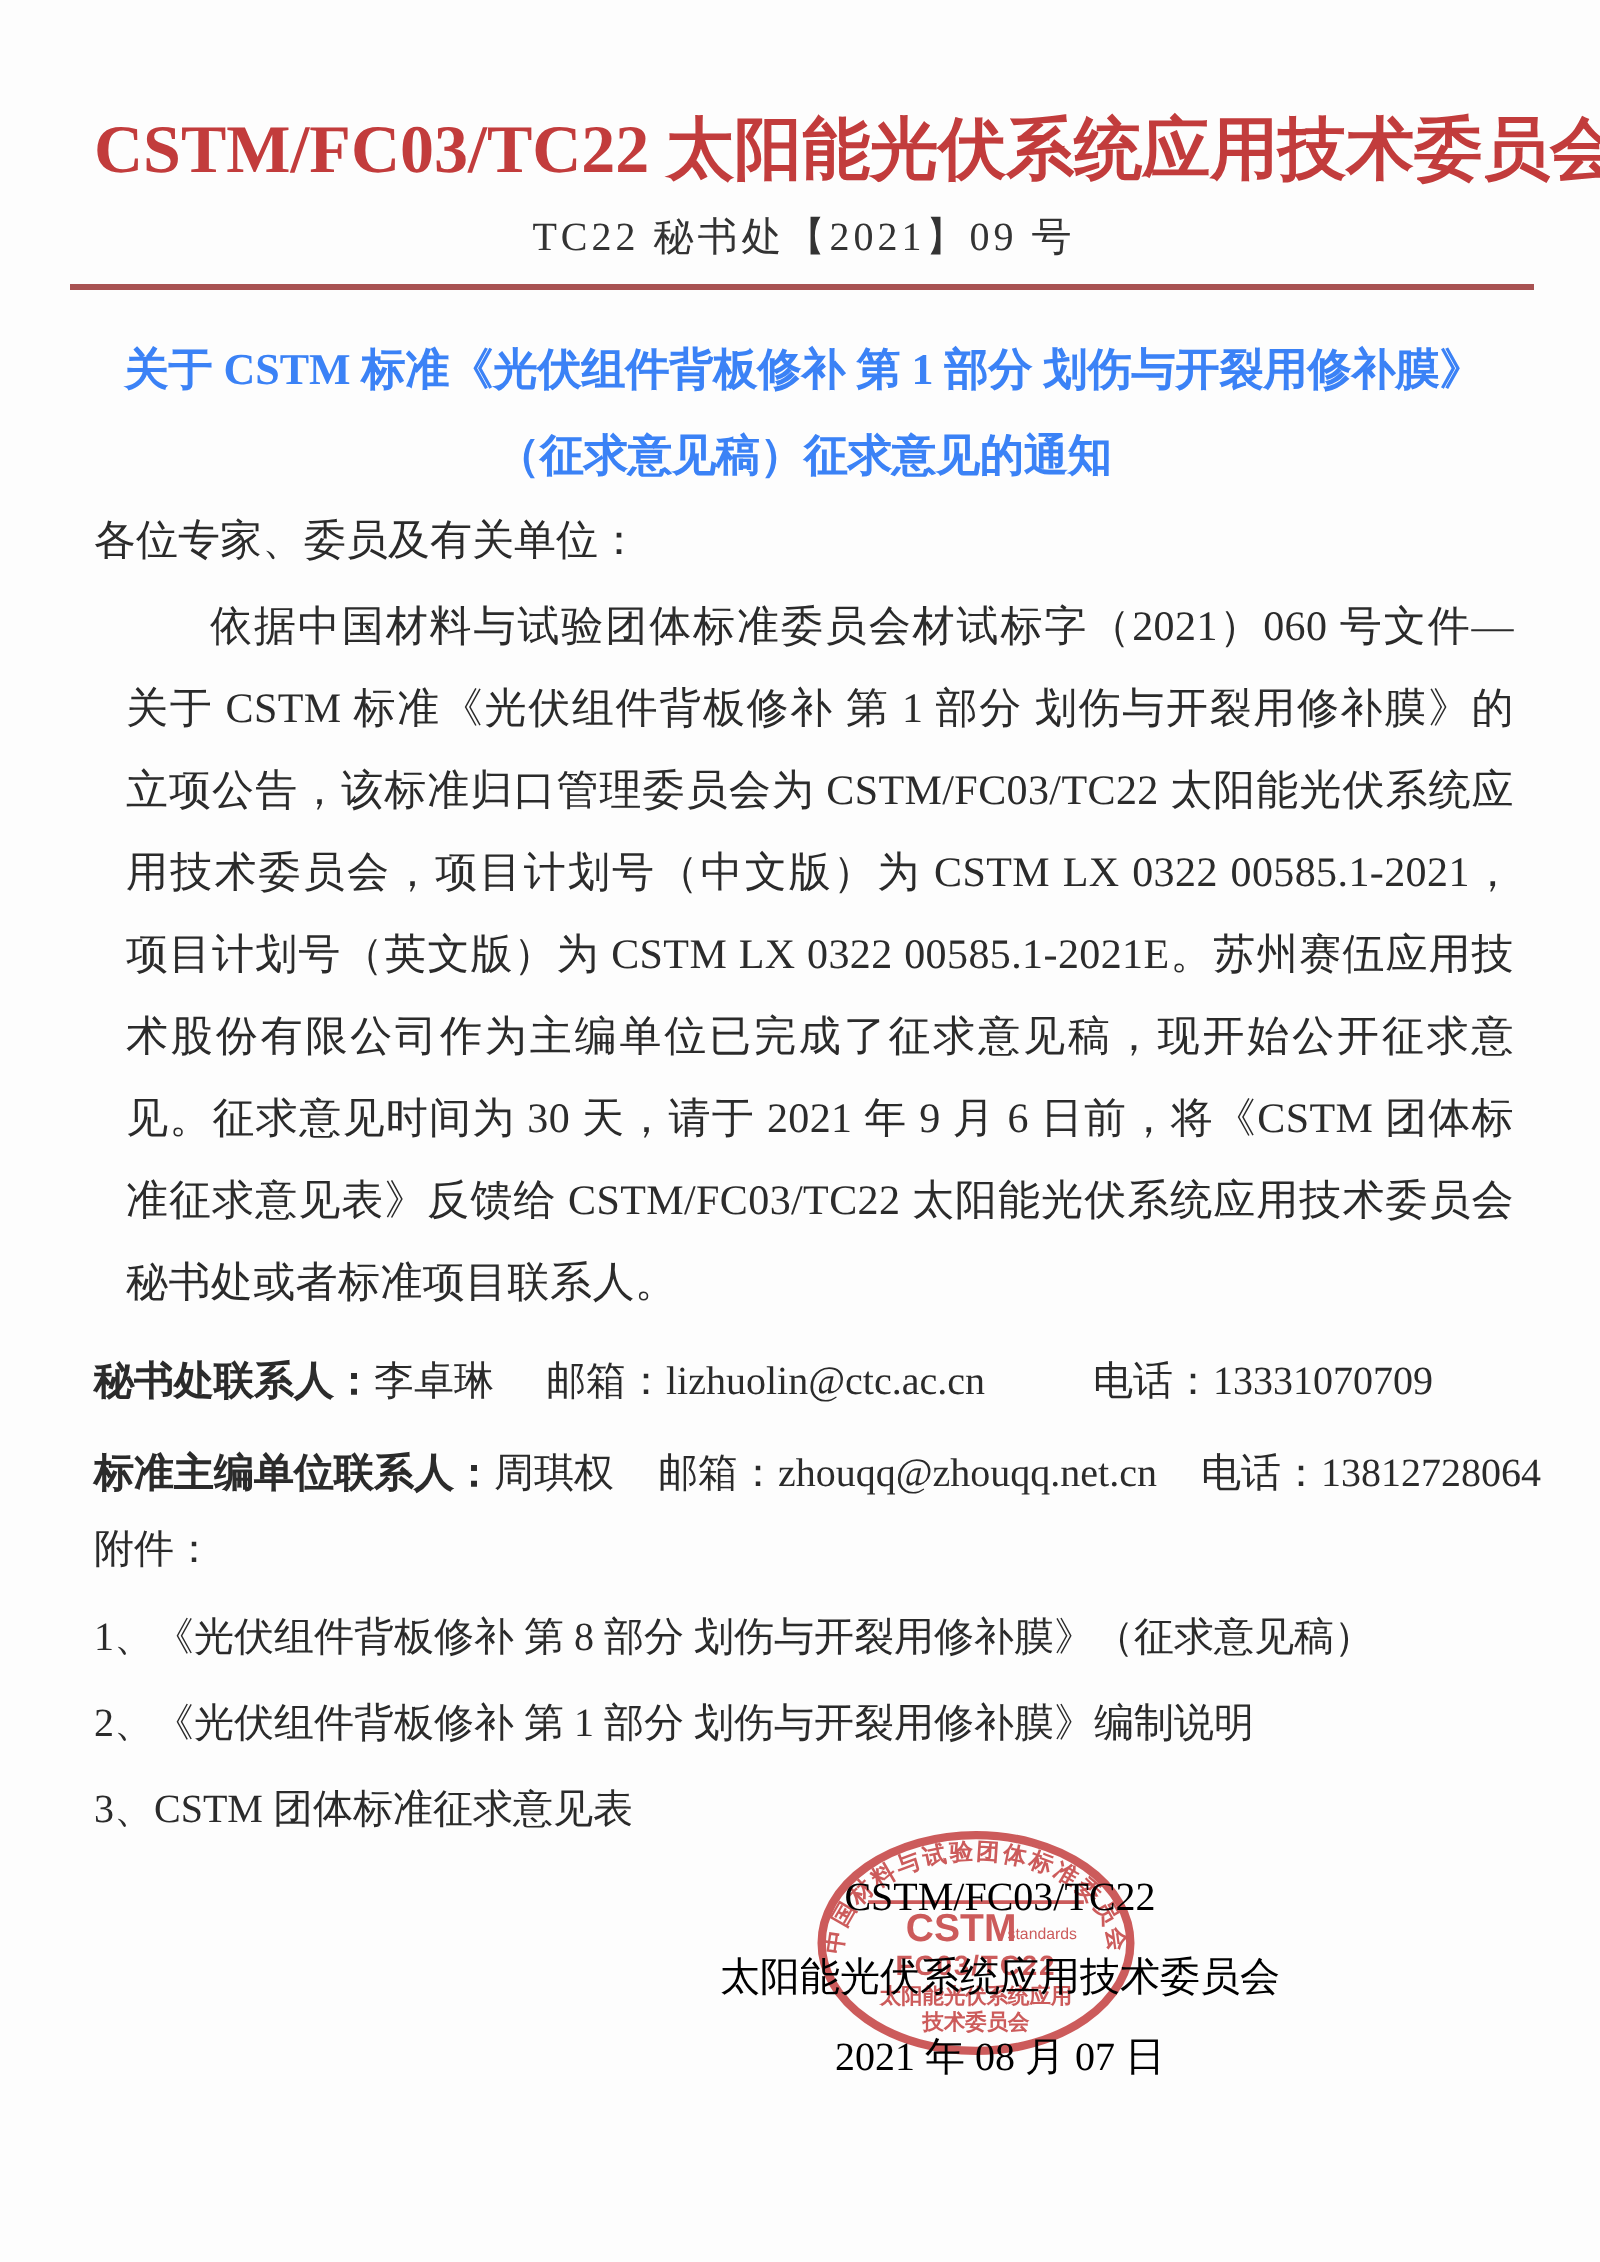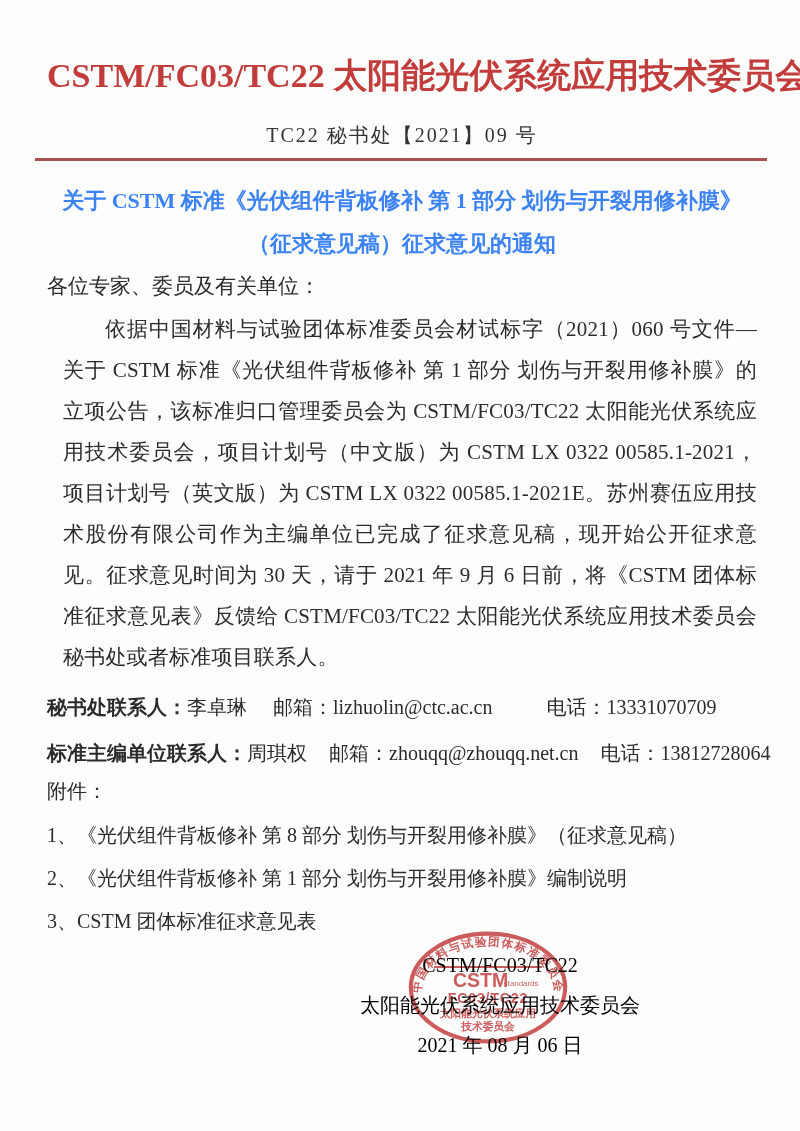--- a/index.html
+++ b/index.html
@@ -19,21 +19,21 @@
     margin-top:50px;
     text-align:center;
     font-size:34px;
     font-weight:bold;
     letter-spacing:0px;
     color:#c23c3c;
     line-height:52px;
     white-space:nowrap;
   }
   .doc-number{
-    margin-top:18px;
+    margin-top:2px;
     text-align:center;
     font-size:20px;
     letter-spacing:2px;
     line-height:30px;
     color:#333;
   }
   .red-rule{
     margin:8px -10px 0 -12px;
     height:0;
     border:none;
@@ -140,21 +140,21 @@
   <div class="attachment-list">
     <div class="attachment-item">1、《光伏组件背板修补 第 8 部分 划伤与开裂用修补膜》（征求意见稿）</div>
     <div class="attachment-item">2、《光伏组件背板修补 第 1 部分 划伤与开裂用修补膜》编制说明</div>
     <div class="attachment-item">3、CSTM 团体标准征求意见表</div>
   </div>
 
   <div class="signature-section">
     <div class="signature-block">
       <div>CSTM/FC03/TC22</div>
       <div>太阳能光伏系统应用技术委员会</div>
-      <div>2021 年 08 月 06 日</div>
+      <div>2021 年 08 月 07 日</div>
     </div>
 
     <svg class="stamp" viewBox="0 0 180 128" width="168" height="119" aria-hidden="true">
       <ellipse cx="90" cy="64" rx="83" ry="58" fill="none" stroke="currentColor" stroke-width="4.5"></ellipse>
       <path id="stamp-ring-path" d="M 22 84 A 72 49 0 1 1 158 84" fill="none"></path>
       <text font-size="12.5" font-weight="bold" letter-spacing="1.5">
         <textPath href="#stamp-ring-path" startOffset="50%" text-anchor="middle">中国材料与试验团体标准委员会</textPath>
       </text>
       <line x1="32" y1="42" x2="148" y2="42" stroke="currentColor" stroke-width="2"></line>
       <text x="82" y="63" text-anchor="middle" font-size="21" font-weight="bold">CSTM</text>

